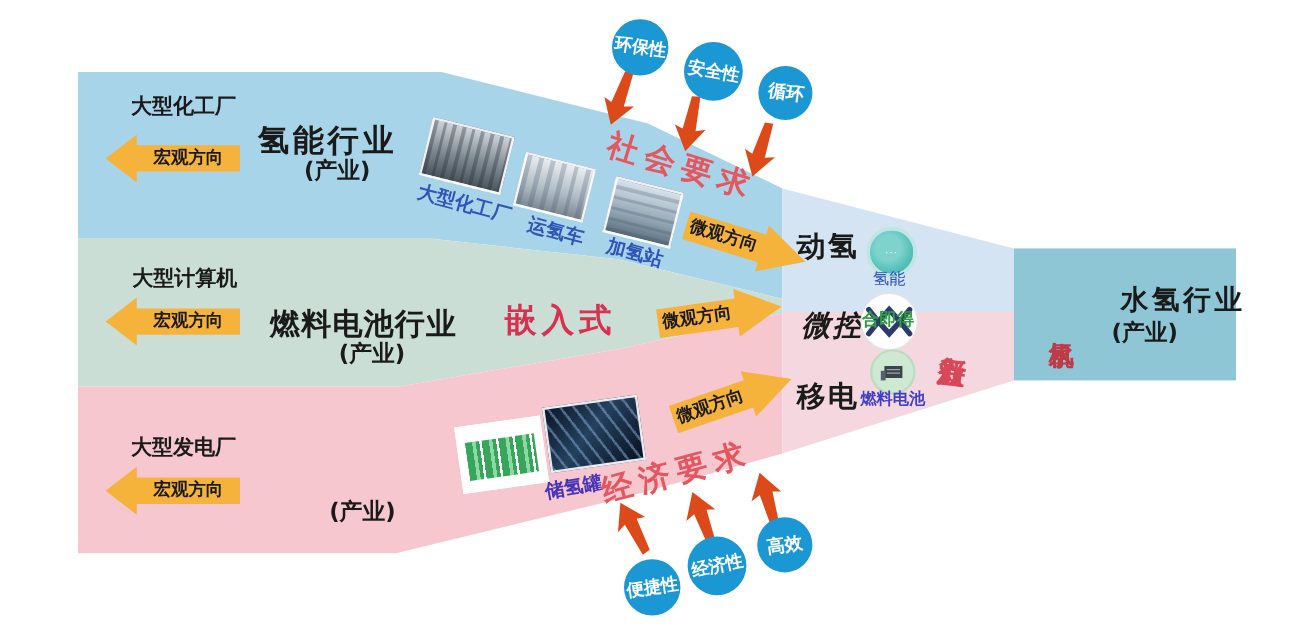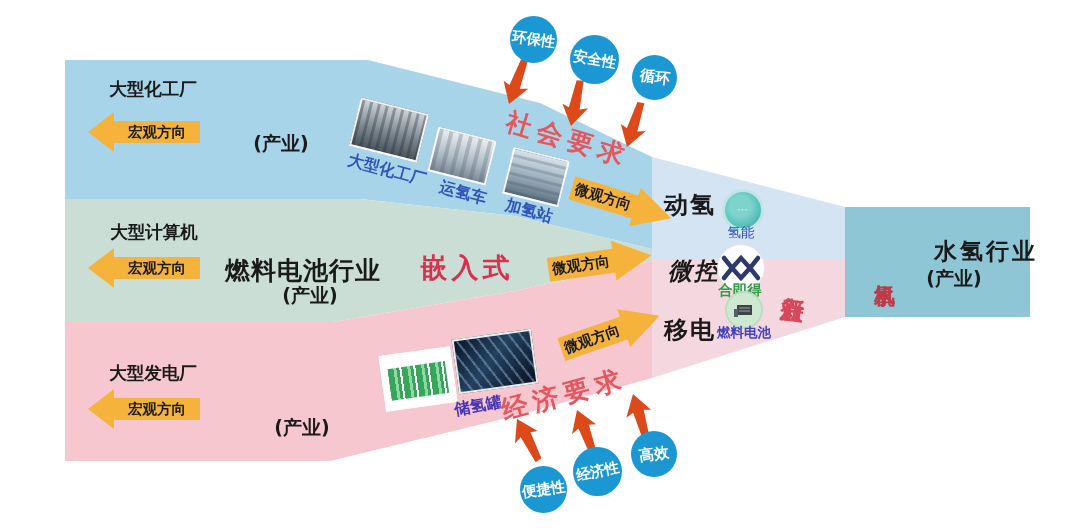--- a/index.html
+++ b/index.html
@@ -62,20 +62,21 @@
     <use href="#tarrow" fill="#DD4A1A" transform="translate(509,104) rotate(200)"></use>
     <use href="#tarrow" fill="#DD4A1A" transform="translate(571,126) rotate(192)"></use>
     <use href="#tarrow" fill="#DD4A1A" transform="translate(627,147) rotate(198)"></use>
     <use href="#tarrow" fill="#DD4A1A" transform="translate(517,419) rotate(-27)"></use>
     <use href="#tarrow" fill="#DD4A1A" transform="translate(577,410) rotate(-20)"></use>
     <use href="#tarrow" fill="#DD4A1A" transform="translate(633,394) rotate(-16)"></use>
   </svg>
 
   <div class="txt" style="left:153px;top:90px;font-size:17.5px;transform:translate(-50%,-50%);">大型化工厂</div>
   <div class="txt" style="left:157px;top:132px;font-size:14.5px;transform:translate(-50%,-50%);">宏观方向</div>
+  <div class="txt" style="left:273px;top:118px;font-size:26px;letter-spacing:3px;transform:translate(-50%,-50%);">氢能行业</div>
   <div class="txt" style="left:281px;top:143px;font-size:19px;transform:translate(-50%,-50%);">(产业)</div>
 
   <div class="photo photo-factory" style="left:354px;top:105px;width:70px;height:50px;transform:rotate(14deg);"></div>
   <div class="txt blue-cap" style="left:387px;top:170px;font-size:16px;transform:translate(-50%,-50%) rotate(15deg);">大型化工厂</div>
   <div class="photo photo-truck" style="left:432px;top:133px;width:60px;height:46px;transform:rotate(14deg);"></div>
   <div class="txt blue-cap" style="left:463px;top:193px;font-size:16px;transform:translate(-50%,-50%) rotate(15deg);">运氢车</div>
   <div class="photo photo-station" style="left:507px;top:153px;width:58px;height:48px;transform:rotate(14deg);"></div>
   <div class="txt blue-cap" style="left:529px;top:211px;font-size:16px;transform:translate(-50%,-50%) rotate(15deg);">加氢站</div>
 
   <div class="txt red" style="left:568px;top:139px;font-size:26px;letter-spacing:6px;transform:translate(-50%,-50%) rotate(17deg);">社会要求</div>
@@ -126,21 +127,21 @@
   </div>
   <div class="txt" style="left:741px;top:233px;font-size:13.5px;color:#2C50C0;font-weight:400;transform:translate(-50%,-50%);">氢能</div>
 
   <div class="txt" style="left:694px;top:271px;font-size:24px;letter-spacing:2px;transform:translate(-50%,-50%);font-style:italic;">微控</div>
   <div class="icon-circle" style="left:717px;top:244px;width:46px;height:46px;background:#fdfdfd;border:1px solid #e4e4e4;">
     <svg width="46" height="46" viewBox="0 0 46 46">
       <path d="M6,13 L14,23 L23,13 L32,23 L40,13" stroke="#2B3A6B" stroke-width="4.5" fill="none" stroke-linecap="round"></path>
       <path d="M6,33 L14,23 L23,33 L32,23 L40,33" stroke="#2B3A6B" stroke-width="4.5" fill="none" stroke-linecap="round"></path>
     </svg>
   </div>
-  <div class="txt" style="left:740px;top:267px;font-size:14.5px;color:#2F9E44;font-weight:700;transform:translate(-50%,-50%);margin-top:23px;">合即得</div>
+  <div class="txt" style="left:740px;top:267px;font-size:14.5px;color:#2F9E44;font-weight:700;transform:translate(-50%,-50%);">合即得</div>
 
   <div class="txt" style="left:690px;top:330px;font-size:24px;letter-spacing:2px;transform:translate(-50%,-50%);">移电</div>
   <div class="icon-circle" style="left:725px;top:291px;width:34px;height:34px;background:#CFE8D2;border:2px solid #BBDDBF;">
     <svg width="34" height="34" viewBox="0 0 34 34">
       <rect x="10" y="12" width="15" height="10" fill="#3c434b"></rect>
       <rect x="7" y="16" width="4" height="8" fill="#566069"></rect>
       <line x1="12" y1="15" x2="23" y2="15" stroke="#9aa4ac" stroke-width="1"></line>
       <line x1="12" y1="18" x2="23" y2="18" stroke="#9aa4ac" stroke-width="1"></line>
     </svg>
   </div>

